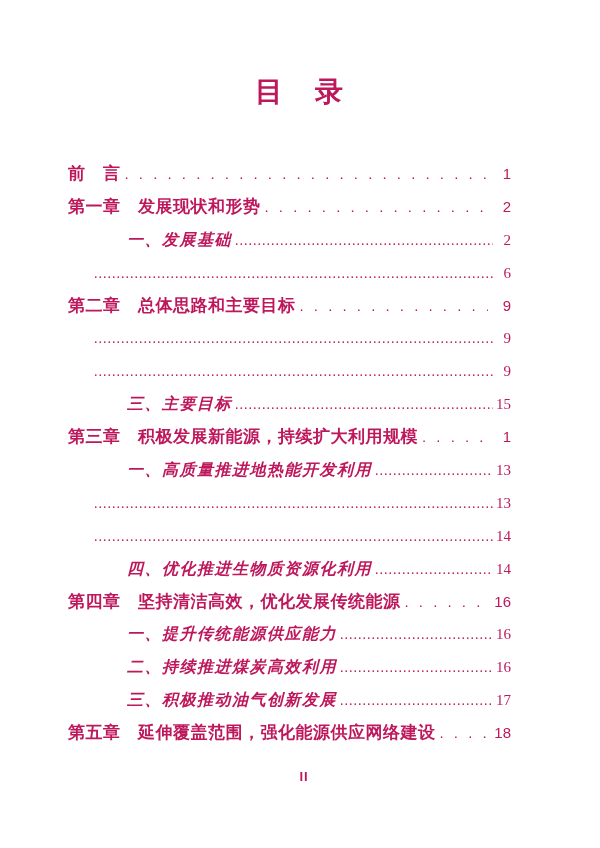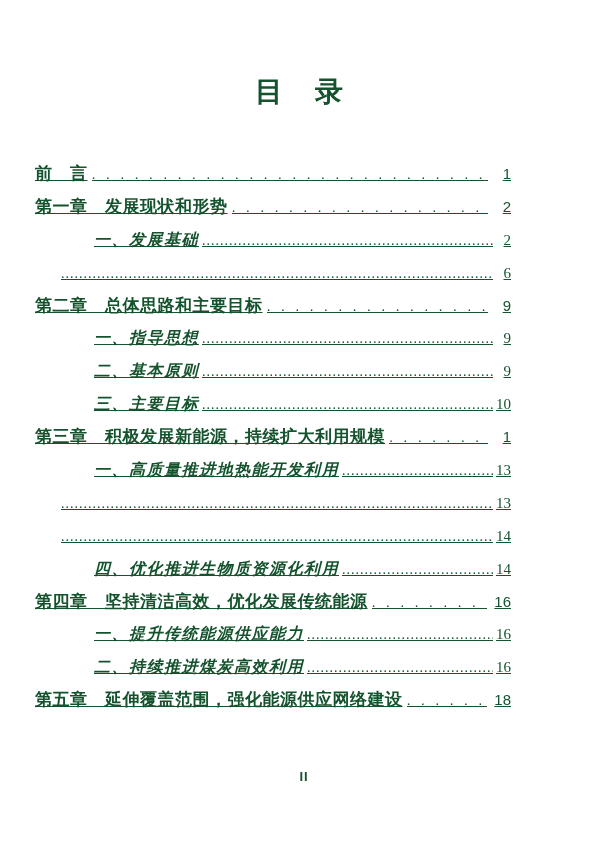--- a/index.html
+++ b/index.html
@@ -2,39 +2,38 @@
 <html><head>
 <meta charset="utf-8">
 <style>
   html, body { margin: 0; padding: 0; background: #888; }
   .page {
     position: relative;
     width: 600px;
     height: 848px;
     margin: 0 auto;
     background: #ffffff;
-    color: #14532d;
+    color: #be185d;
     overflow: hidden;
     font-family: "Liberation Sans", sans-serif;
   }
   .doc-title {
     margin: 0;
     padding-top: 76px;
     text-align: center;
     font-family: "Liberation Sans", "DejaVu Sans", sans-serif;
     font-weight: 700;
     font-size: 28px;
     line-height: 32px;
     letter-spacing: 2px;
   }
   .toc {
     margin-top: 50px;
-    padding-left: 35px;
+    padding-left: 68px;
     padding-right: 89px;
-    text-decoration: underline;
   }
   .row {
     display: flex;
     align-items: baseline;
     height: 32.9px;
     line-height: 32.9px;
     white-space: nowrap;
   }
   .row.sub { padding-left: 23px; }
   .txt { flex: 0 0 auto; }
@@ -131,35 +130,33 @@
       <span class="pg">6</span>
     </div>
 
     <div class="row chapter">
       <span class="txt">第二章　总体思路和主要目标</span>
       <span class="dots"></span>
       <span class="pg">9</span>
     </div>
 
     <div class="row sub">
-      <span class="txt">一、指导思想</span>
       <span class="dots"></span>
       <span class="pg">9</span>
     </div>
 
     <div class="row sub">
-      <span class="txt">二、基本原则</span>
       <span class="dots"></span>
       <span class="pg">9</span>
     </div>
 
     <div class="row sub">
       <span class="txt">三、主要目标</span>
       <span class="dots"></span>
-      <span class="pg">10</span>
+      <span class="pg">15</span>
     </div>
 
     <div class="row chapter">
       <span class="txt">第三章　积极发展新能源，持续扩大利用规模</span>
       <span class="dots"></span>
       <span class="pg">1</span>
     </div>
 
     <div class="row sub">
       <span class="txt">一、高质量推进地热能开发利用</span>
@@ -194,20 +191,25 @@
       <span class="dots"></span>
       <span class="pg">16</span>
     </div>
 
     <div class="row sub">
       <span class="txt">二、持续推进煤炭高效利用</span>
       <span class="dots"></span>
       <span class="pg">16</span>
     </div>
 
+    <div class="row sub">
+      <span class="txt">三、积极推动油气创新发展</span>
+      <span class="dots"></span>
+      <span class="pg">17</span>
+    </div>
 
     <div class="row chapter">
       <span class="txt">第五章　延伸覆盖范围，强化能源供应网络建设</span>
       <span class="dots"></span>
       <span class="pg">18</span>
     </div>
 
   </div>
 
   <div class="footer-page">II</div>

